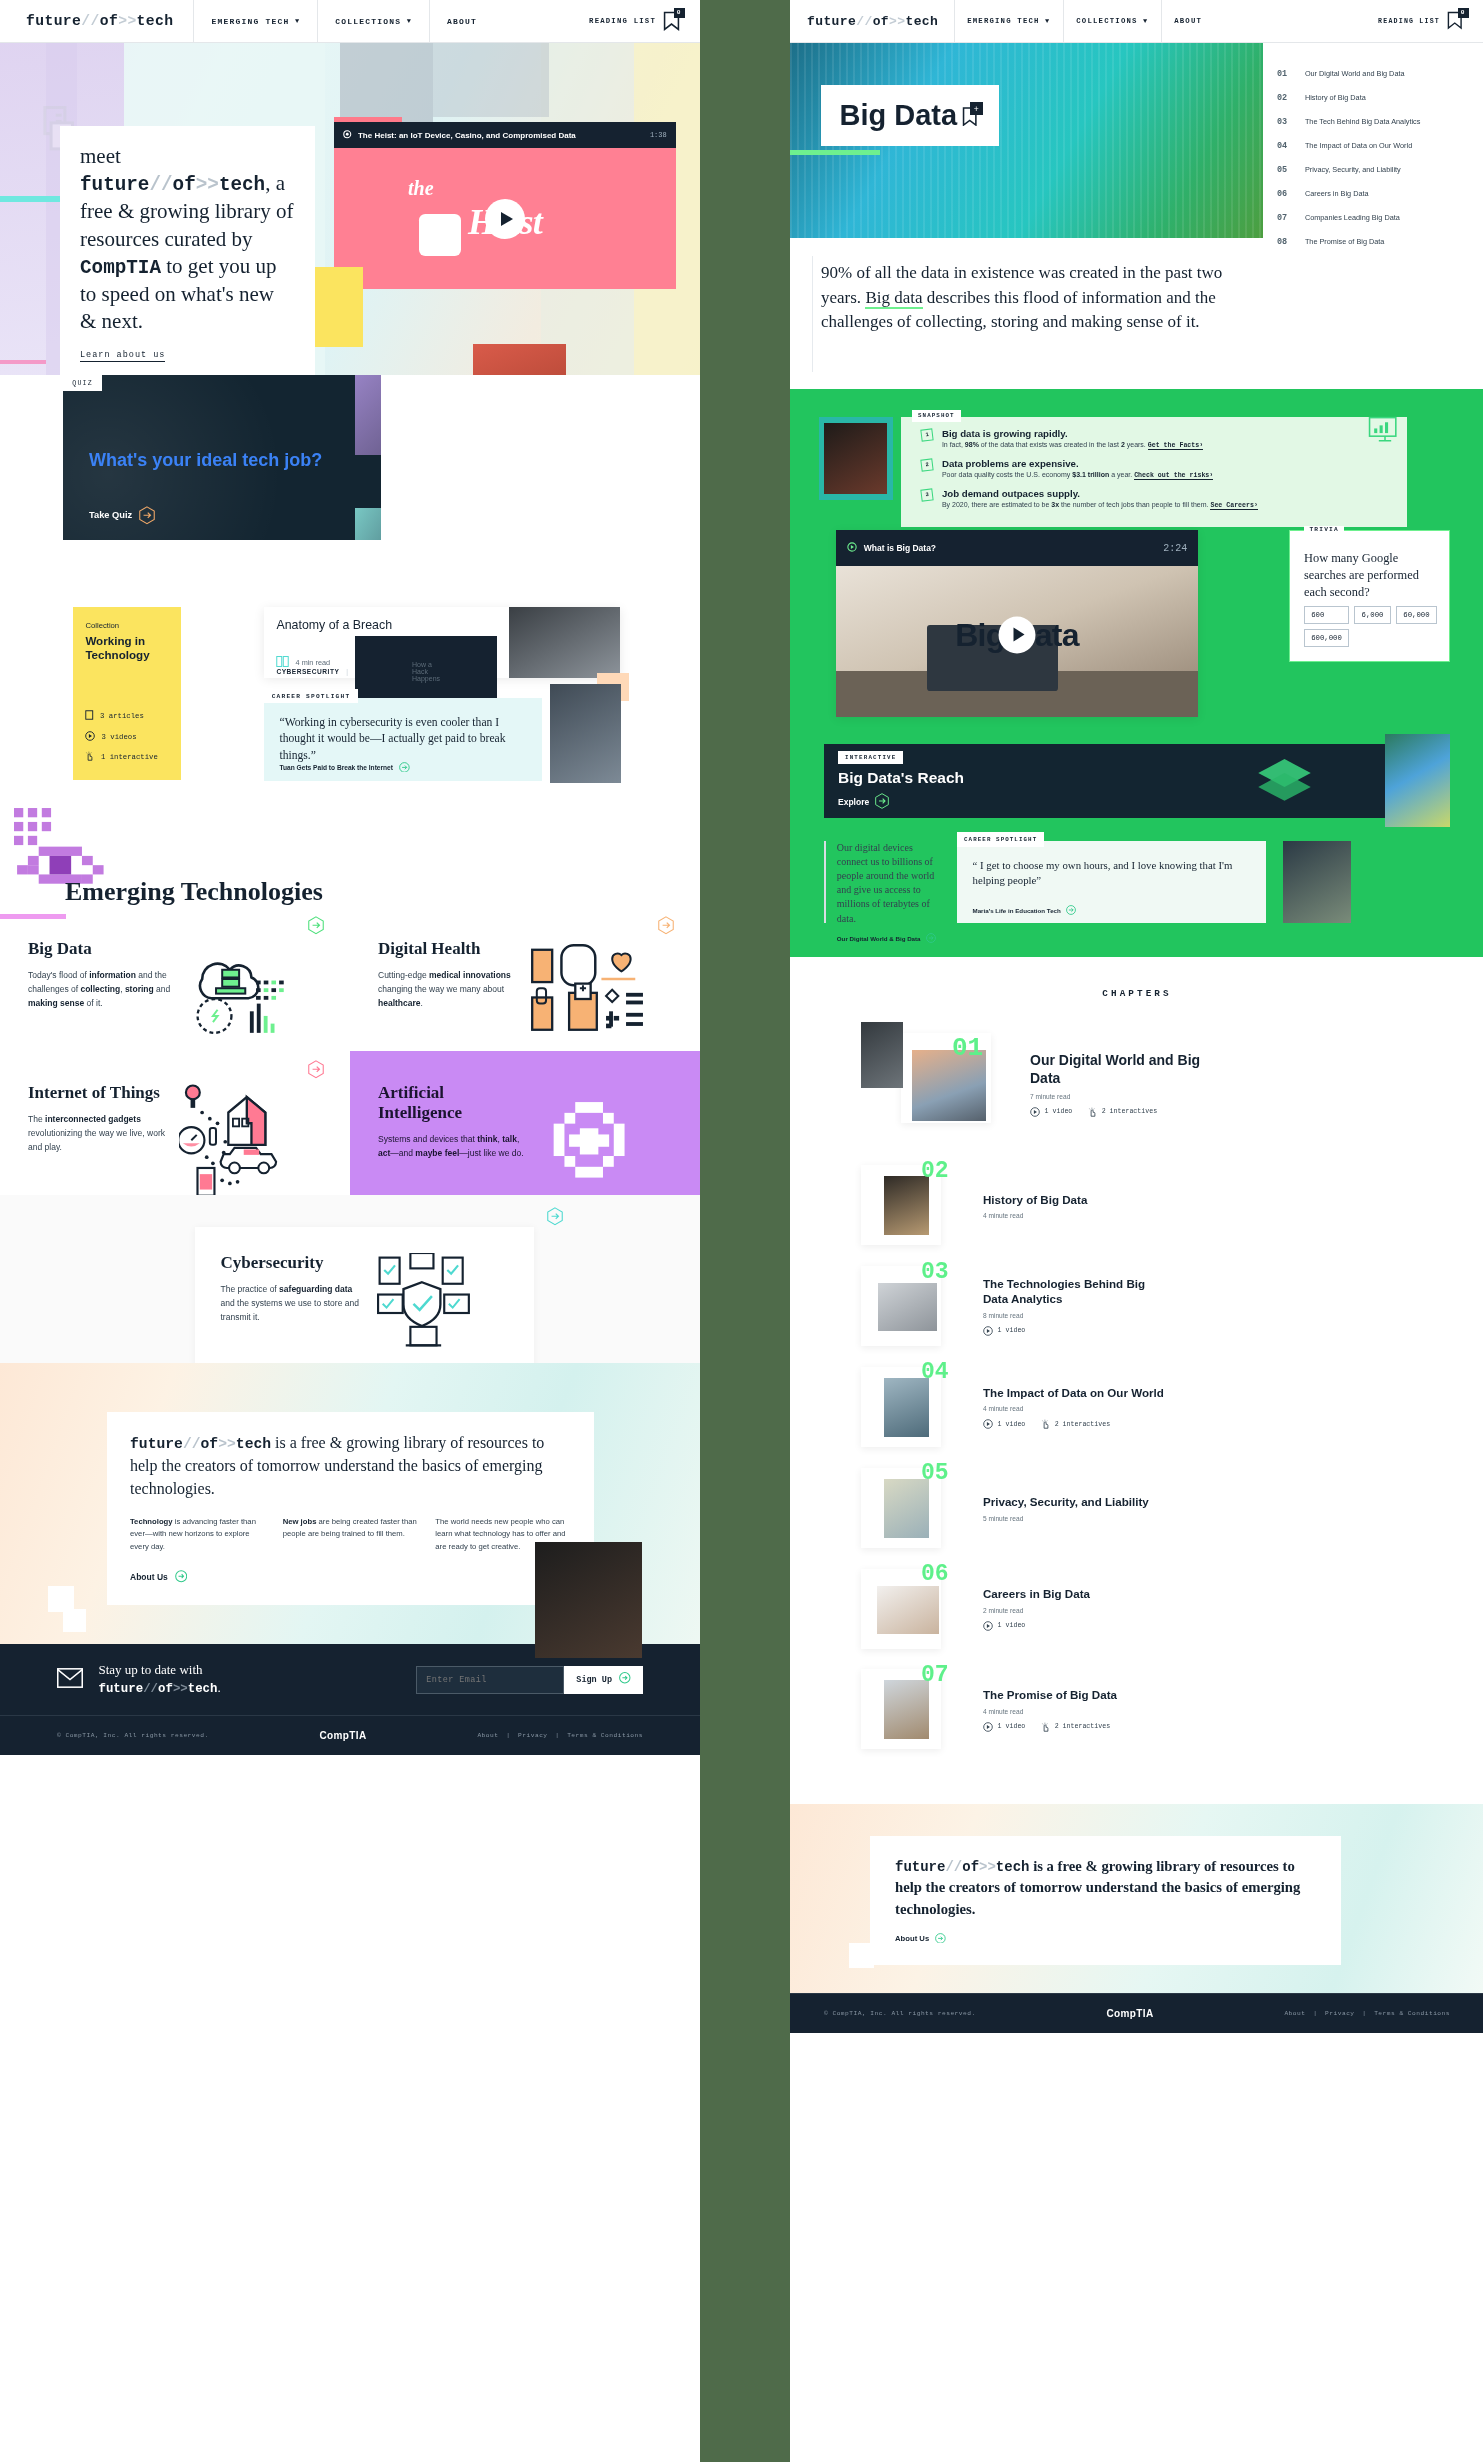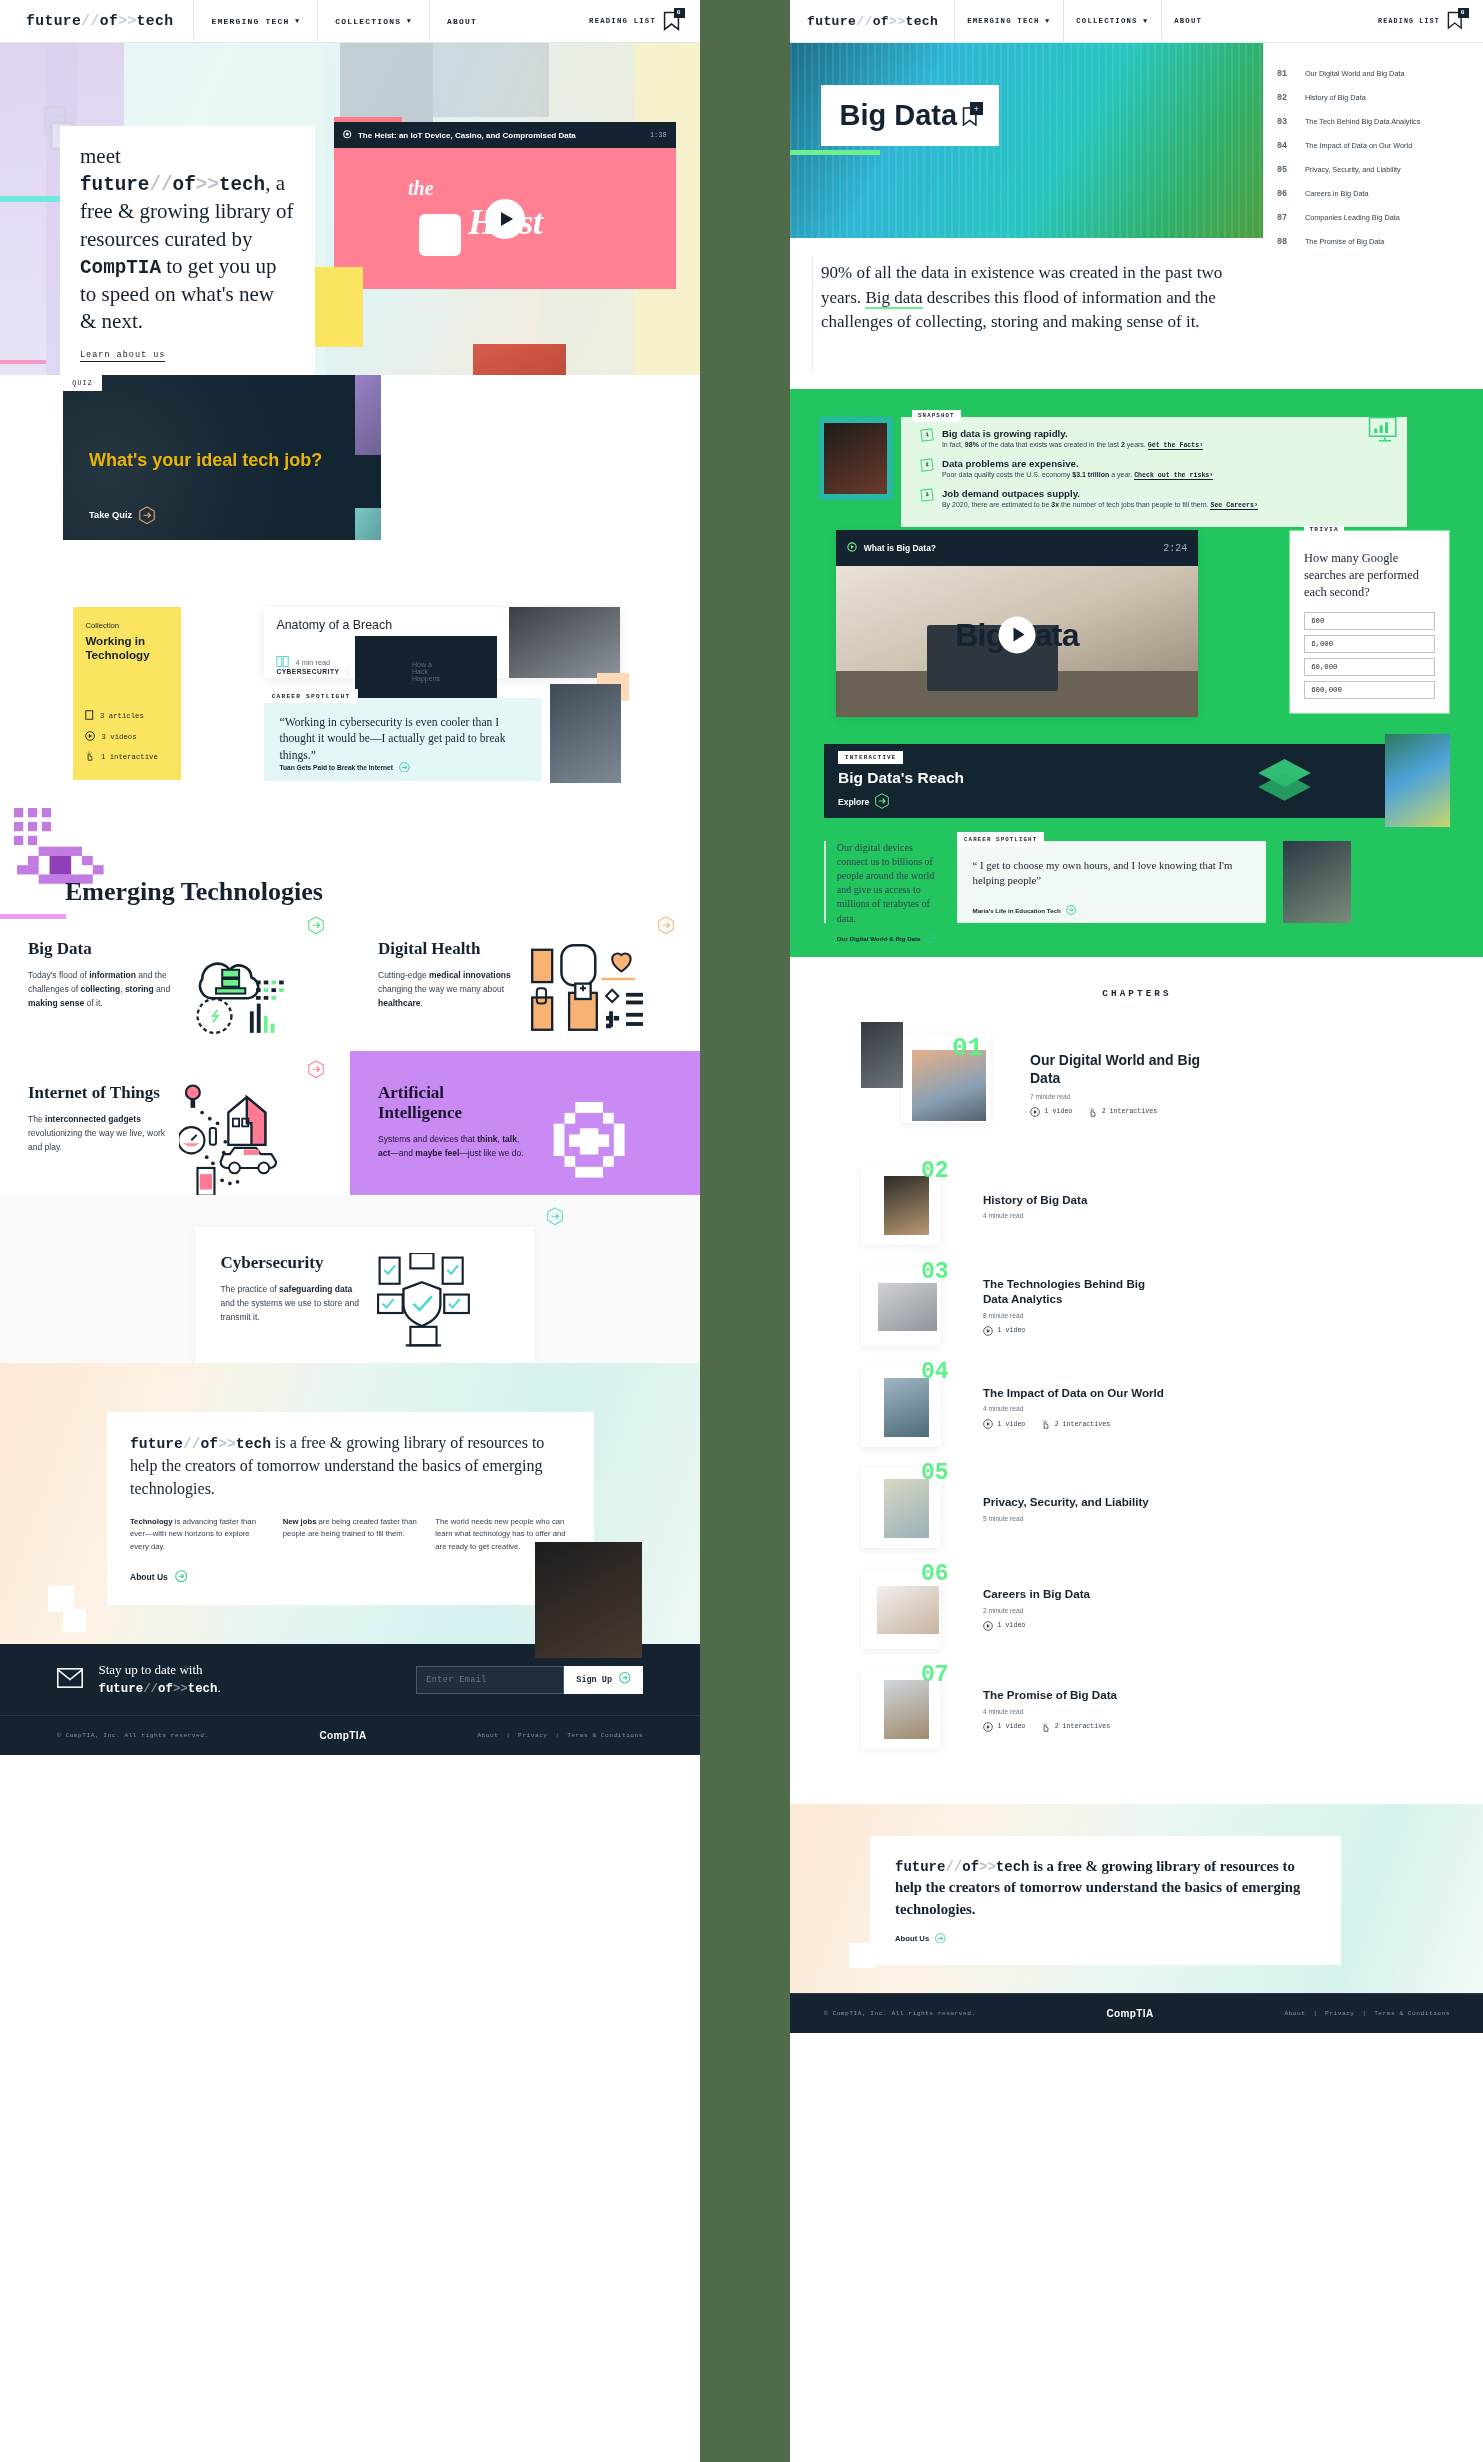--- a/index.html
+++ b/index.html
@@ -77,21 +77,21 @@
   .photo-person { position:absolute; left:473px; top:301px; width:93px; height:85px;
                   background:linear-gradient(160deg,#d95b4a,#a8412f); }
 
   
   .section-cards { position:relative; padding:31px 0 0 0; }
   .quizcard { position:absolute; left:63px; top:0; width:318px; height:165px; background:#132531;
               overflow:hidden; }
   .quiz-tag { position:absolute; left:0; top:0; background:#fff; color:#152230;
               font-family:"Liberation Mono",monospace; font-size:6.6px; letter-spacing:1.2px;
               padding:4.6px 9.3px; z-index:3; }
-  .quizcard h3 { position:absolute; left:26px; top:74px; color:#eab308; font-size:18px;
+  .quizcard h3 { position:absolute; left:26px; top:74px; color:#3b82f6; font-size:18px;
                  font-family:"Liberation Sans",sans-serif; font-weight:bold; line-height:1.25; }
   .take-quiz { position:absolute; left:26px; top:131px; color:#fff; font-size:9.3px;
                display:flex; align-items:center; gap:7px; font-weight:bold; }
   .hexarrow { width:16px; height:18.5px; }
   .astro { position:absolute; left:292px; top:-10.8px; width:124px; height:91px;
            background:linear-gradient(135deg,#9b86c9,#4b4466); }
   .astro3 { position:absolute; left:292px; top:133px; width:83px; height:49px;
             background:linear-gradient(120deg,#79c8c4,#3b5f6a); }
 
   .trivia { position:absolute; left:431px; top:0; width:196px; border:1.2px solid #6ef08f;
@@ -254,21 +254,21 @@
       font-family:"Liberation Sans",sans-serif; font-weight:bold; font-size:32px; color:#152230;
       letter-spacing:-0.8px; white-space:nowrap; }
   .bdvid .play { position:absolute; left:50%; top:56%; transform:translate(-50%,-50%);
       width:37px; height:37px; border-radius:50%; background:#fff; z-index:6; display:flex;
       align-items:center; justify-content:center; }
   .bdvid .play:after { content:""; border-left:11.6px solid #152230; border-top:7px solid transparent;
       border-bottom:7px solid transparent; margin-left:3.9px; }
   .bd-trivia { position:absolute; right:0; top:0; width:161px; border:1.2px solid #6ef08f;
                background:#fff; padding:18.5px 14px 14px 14px; }
   .bd-trivia .q { font-family:"Liberation Serif",serif; font-size:12.4px; line-height:1.38; color:#152230; }
-  .bd-trivia .opts { display:grid; grid-template-columns:1fr; gap:5.4px; margin-top:11px; }
+  .bd-trivia .opts { display:grid; grid-template-columns:1fr 1fr 1fr; gap:5.4px; margin-top:5px; }
   .bd-trivia .topt { border:0.8px solid #b9c5cf; padding:3.9px 6.2px; font-family:"Liberation Mono",monospace;
                      font-size:7.3px; color:#152230; }
 
   
   .interwrap { position:relative; margin:21.6px 34px 0 34px; height:74px; }
   .interbar { position:absolute; left:0; top:0; right:65px; height:74px; background:#132531; }
   .inter-tag { position:absolute; left:14px; top:7.7px; background:#fff; color:#152230;
                font-family:"Liberation Mono",monospace; font-size:5.8px; letter-spacing:1.2px;
                font-weight:bold; padding:3.1px 7px; }
   .interbar h3 { position:absolute; left:14px; top:25px; color:#fff; font-size:15.5px; font-weight:bold; }

